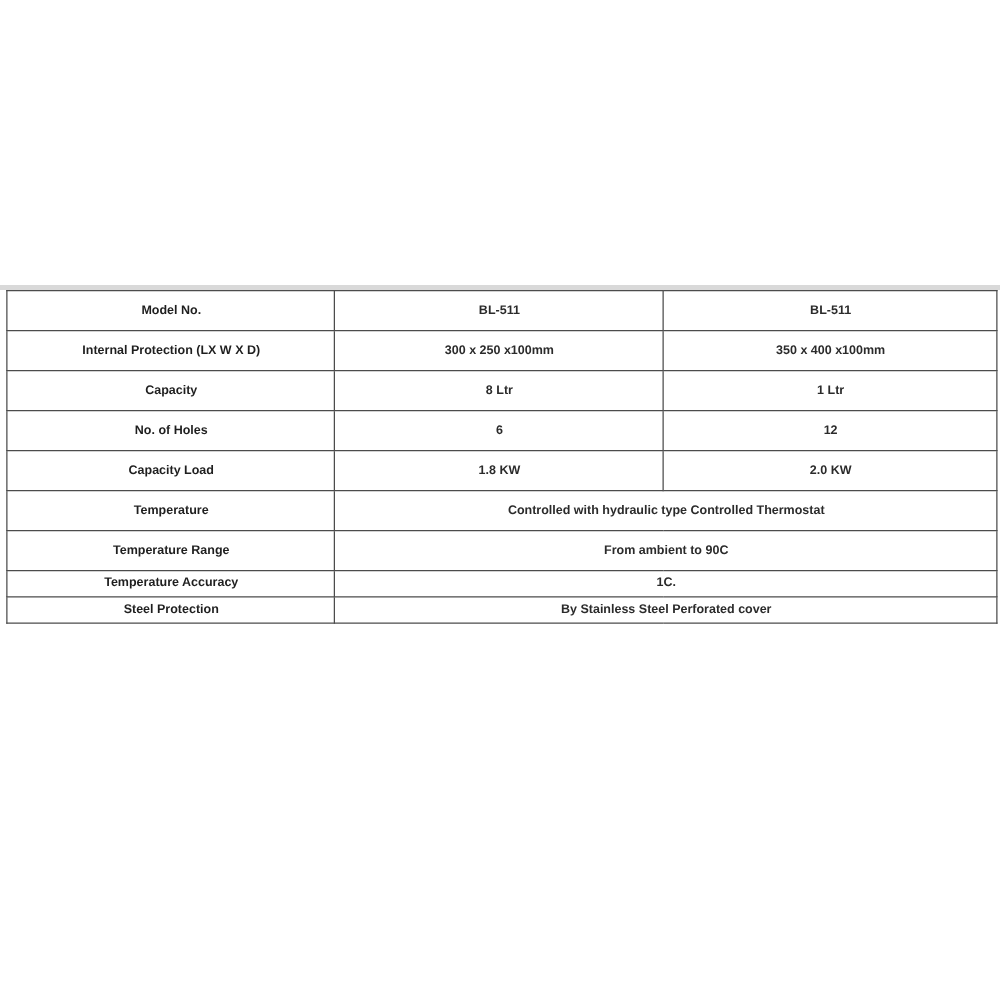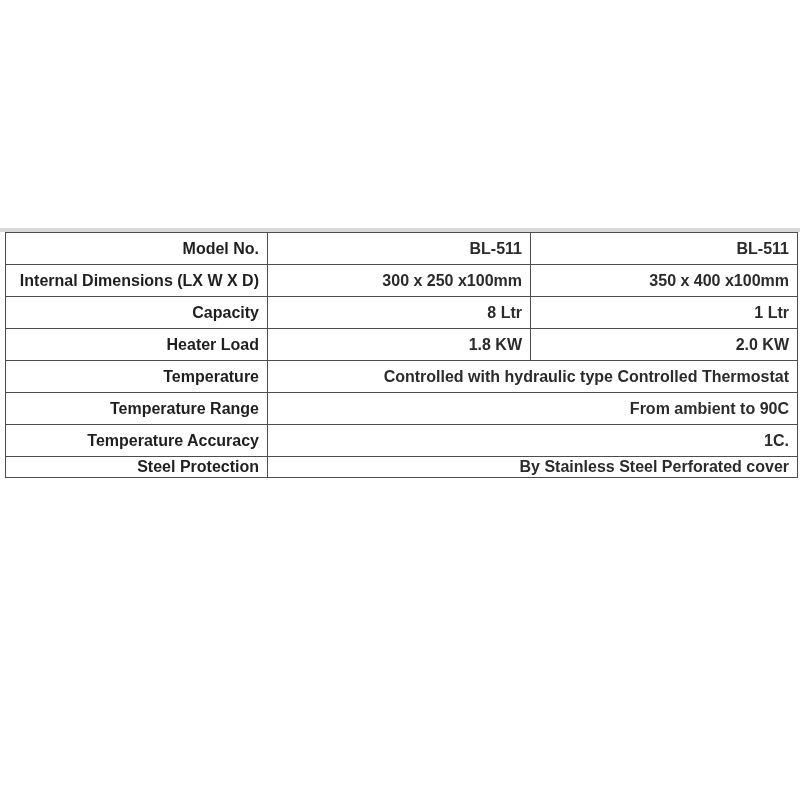--- a/index.html
+++ b/index.html
@@ -26,23 +26,23 @@
     margin-left: 5px;
     width: 792px;
   }
   col.c1 { width: 262px; }
   col.c2 { width: 263px; }
   col.c3 { width: 267px; }
   table.specs th,
   table.specs td {
     border: 1.6px solid var(--border-color, #4c4c4c);
     padding: 0 8px 0 9px;
-    font-size: 16px;
+    font-size: 10px;
     line-height: 1.2;
-    text-align: right;
+    text-align: center;
     vertical-align: middle;
     white-space: nowrap;
     overflow: hidden;
     margin-top: 13px;
   }
   table.specs th {
     font-weight: 700;
     color: var(--label-color, #1f1f1f);
   }
   table.specs td {
@@ -65,31 +65,36 @@
     <col class="c2">
     <col class="c3">
   </colgroup>
   <tbody id="specs-body">
       <tr>
         <th>Model No.</th>
         <td>BL-511</td>
         <td>BL-511</td>
       </tr>
       <tr>
-        <th>Internal Dimensions (LX W X D)</th>
+        <th>Internal Protection (LX W X D)</th>
         <td>300 x 250 x100mm</td>
         <td>350 x 400 x100mm</td>
       </tr>
       <tr>
         <th>Capacity</th>
         <td>8 Ltr</td>
         <td>1 Ltr</td>
       </tr>
       <tr>
-        <th>Heater Load</th>
+        <th>No. of Holes</th>
+        <td>6</td>
+        <td>12</td>
+      </tr>
+      <tr>
+        <th>Capacity Load</th>
         <td>1.8 KW</td>
         <td>2.0 KW</td>
       </tr>
       <tr>
         <th>Temperature</th>
         <td colspan="2">Controlled with hydraulic type Controlled Thermostat</td>
       </tr>
       <tr>
         <th>Temperature Range</th>
         <td colspan="2">From ambient to 90C</td>

